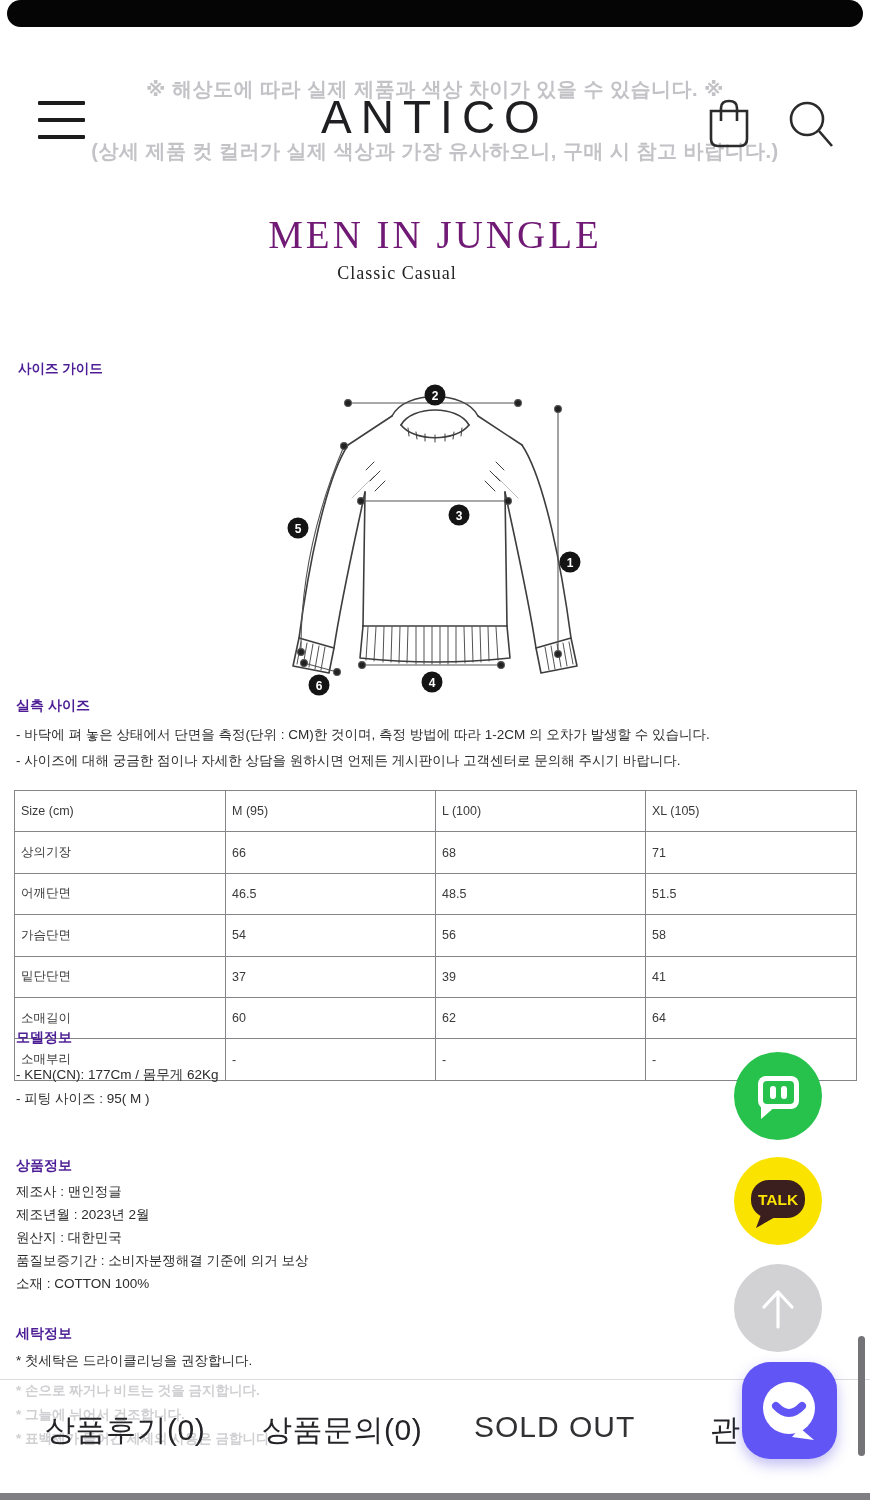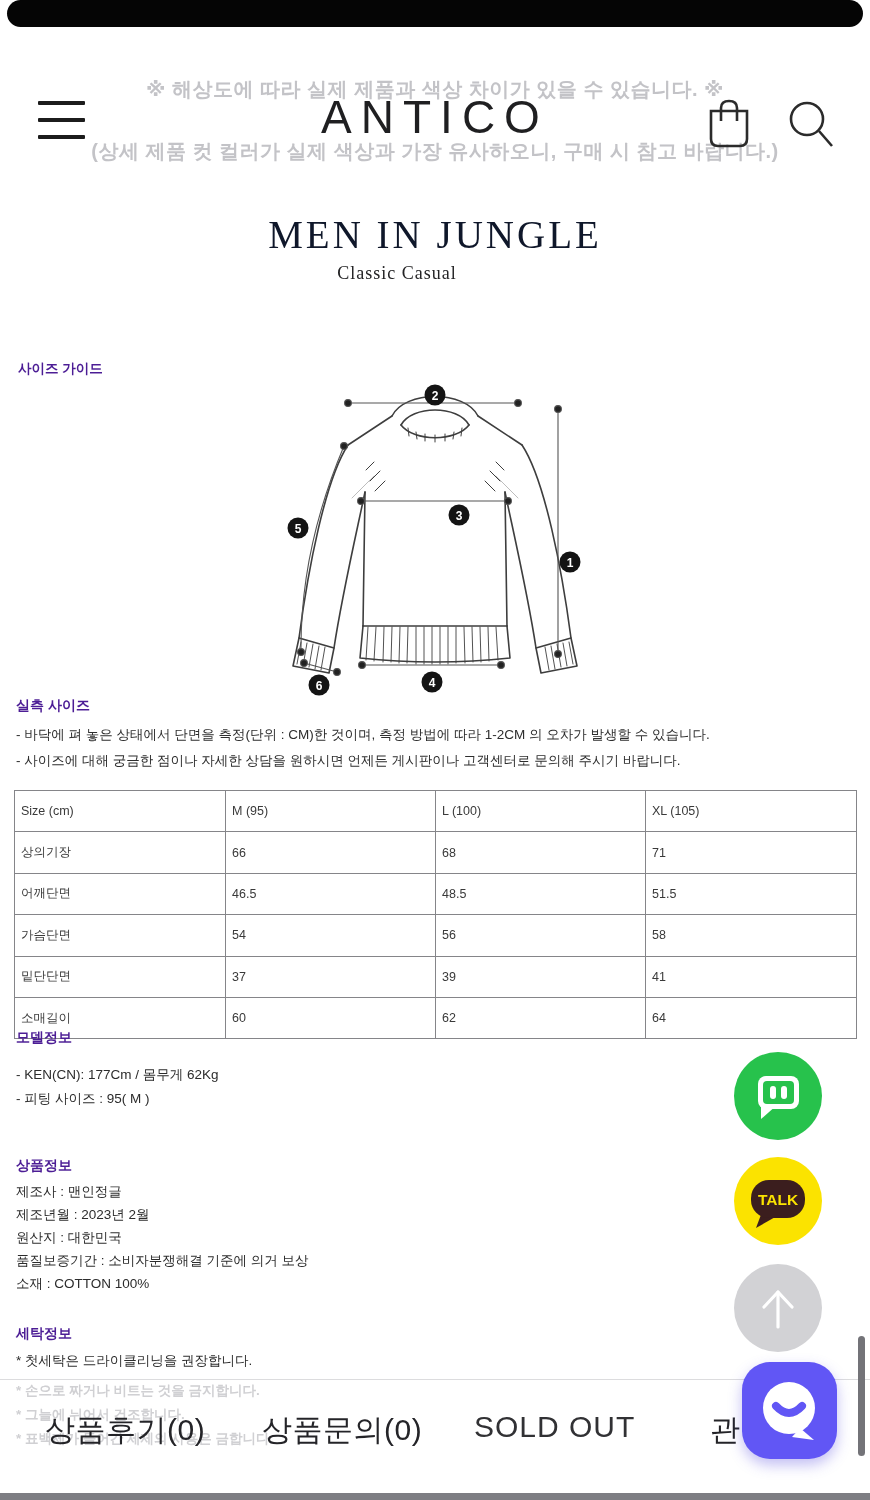--- a/index.html
+++ b/index.html
@@ -14,21 +14,21 @@
   .water2{top:138px;}
   .hamburger{left:38px;top:101px;width:47px;height:40px;cursor:pointer;}
   .hamburger i{position:absolute;left:0;width:47px;height:4px;background:#1c1c1c;border-radius:1px;}
   .hamburger i:nth-child(1){top:0;}
   .hamburger i:nth-child(2){top:17px;}
   .hamburger i:nth-child(3){top:34px;}
   .brand{left:0;top:90px;width:870px;text-align:center;font-size:46px;font-weight:500;
          letter-spacing:9px;color:#1f1f21;}
   
   .title{left:0;top:212px;width:870px;text-align:center;font-family:"Liberation Serif","DejaVu Serif",serif;
-         font-size:39px;letter-spacing:3px;color:#0f172a;}
+         font-size:39px;letter-spacing:3px;color:#701a75;}
   .subtitle{left:0;top:263px;width:794px;text-align:center;font-family:"Liberation Serif","DejaVu Serif",serif;
          font-size:18px;letter-spacing:1px;color:#232325;}
   .seclabel{font-size:14px;font-weight:700;color:#4c1d95;}
   .notes{font-size:13.5px;color:#2d2d2d;line-height:26px;}
   
   table.sizes{left:14px;top:790px;width:842px;border-collapse:collapse;table-layout:fixed;
               font-size:12.5px;color:#3a3a3a;}
   table.sizes td{border:1px solid #858589;text-align:left;height:28.4px;padding:6px;}
   
   .infolines{font-size:13.5px;color:#2c2c2c;line-height:24px;}
@@ -241,20 +241,26 @@
         <td>37</td>
     <td>39</td>
         <td>41</td>
   </tr>
   <tr>
     <td>소매길이</td>
         <td>60</td>
     <td>62</td>
         <td>64</td>
   </tr>
+  <tr>
+    <td>소매부리</td>
+        <td>-</td>
+    <td>-</td>
+        <td>-</td>
+  </tr>
 </tbody>
   </table>
 
 <div class="abs seclabel" style="left:16px;top:1029px;">모델정보</div>
 <div class="abs infolines" style="left:16px;top:1063px;">
   <div>- KEN(CN): 177Cm / 몸무게 62Kg</div>
   <div>- 피팅 사이즈 : 95( M )</div>
 </div>
 
 <div class="abs seclabel" style="left:16px;top:1157px;">상품정보</div>

